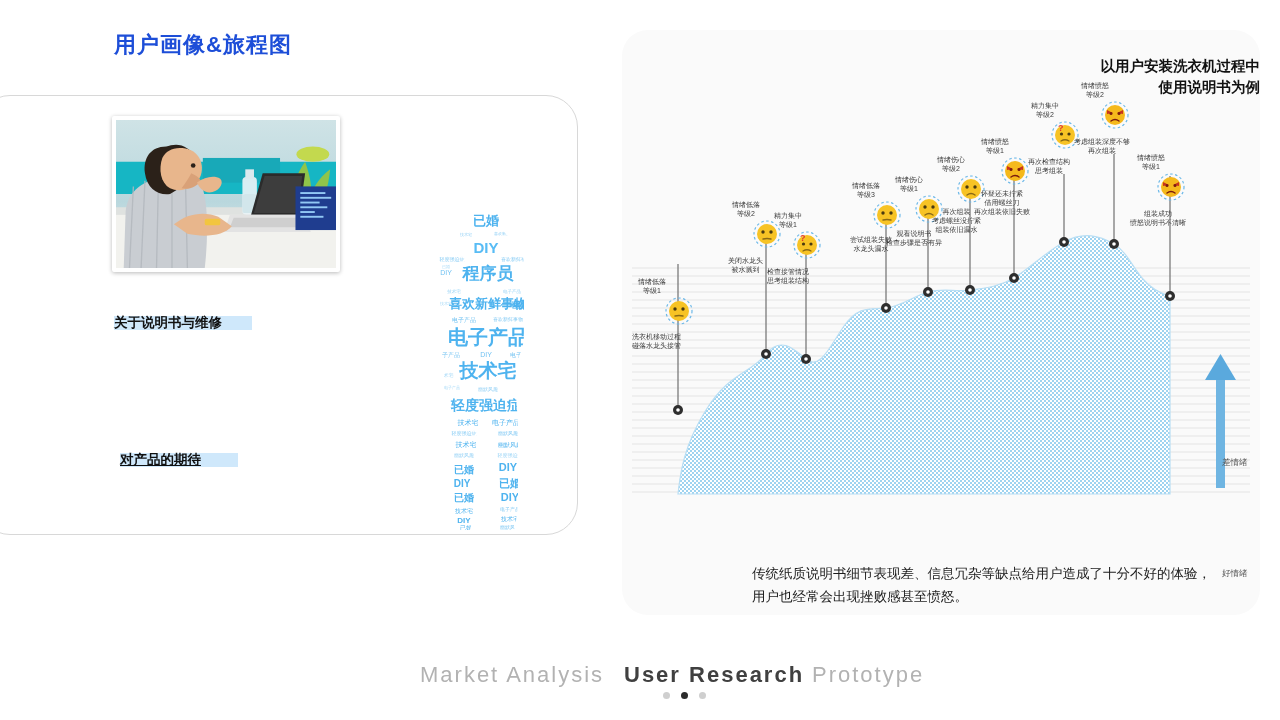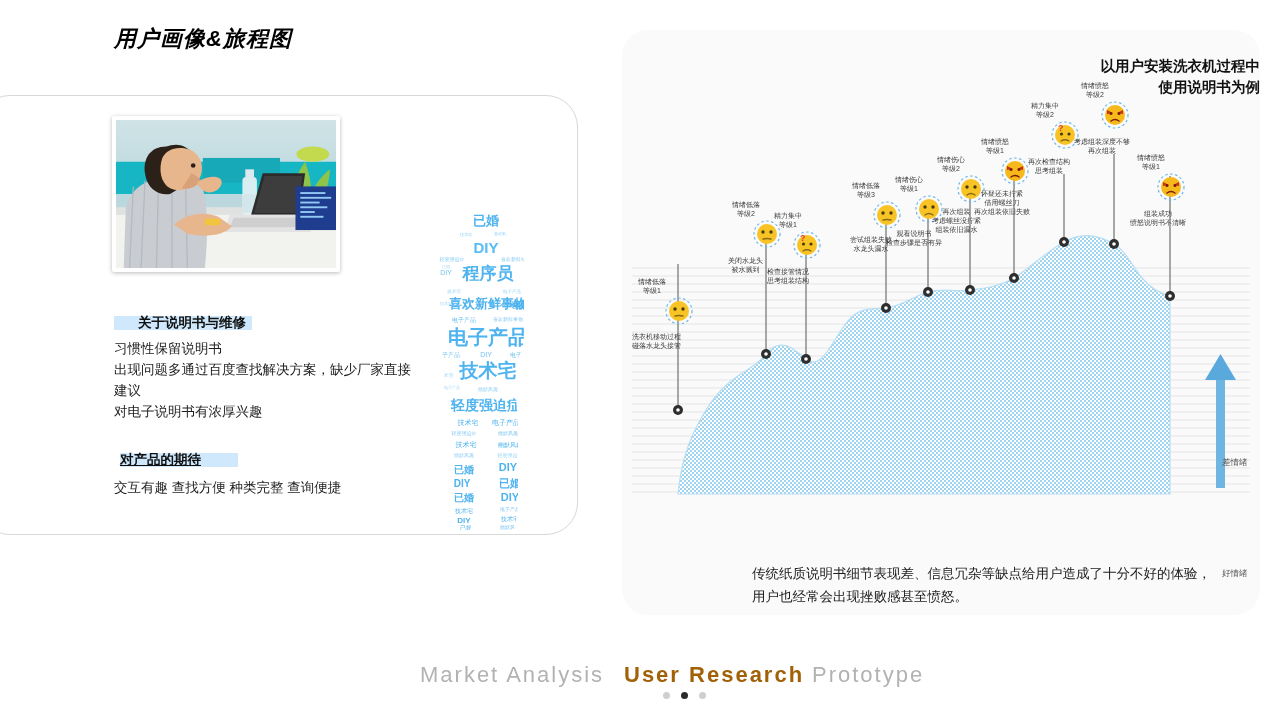--- a/index.html
+++ b/index.html
@@ -4,22 +4,22 @@
 <style>
   html,body{margin:0;padding:0;}
   body{
     width:1280px;height:720px;background:#ffffff;overflow:hidden;
     font-family:"Liberation Sans","DejaVu Sans",sans-serif;
     position:relative;
   }
   
   #left-panel{position:absolute;left:0;top:0;width:600px;height:660px;}
   #page-title{
-    position:absolute;left:114px;top:24px;
-    font-size:22px;font-weight:bold;color:#000000;letter-spacing:1px;font-style:italic;
+    position:absolute;left:114px;top:30px;
+    font-size:22px;font-weight:bold;color:#1d4ed8;letter-spacing:1px;
   }
   #profile-card{
     position:absolute;left:-22px;top:95px;width:600px;height:440px;
     border:1px solid #d8d8d8;border-radius:32px;background:#fff;
     box-sizing:border-box;
   }
   #persona-photo{
     position:absolute;left:112px;top:116px;width:228px;height:156px;
     background:#fff;border:4px solid #ffffff;box-shadow:0 1px 4px rgba(0,0,0,.28);
     box-sizing:border-box;overflow:hidden;border-radius:2px;
@@ -32,21 +32,21 @@
   .sec-head::after{
     content:"";position:absolute;left:0;top:3px;height:14px;width:138px;
     background:#cfe8fb;z-index:1;
   }
   .sec-head.short::after{width:118px;}
   .sec-head span{position:relative;z-index:3;}
   .body-text{
     position:absolute;font-size:13.5px;color:#1d1d1d;line-height:21px;
     width:300px;
   }
-  #head-manual{left:114px;top:313px;padding-left:24px;}
+  #head-manual{left:114px;top:313px;}
   #txt-manual{left:114px;top:338px;}
   #head-expect{left:120px;top:450px;text-decoration:underline;}
   #txt-expect{left:114px;top:477px;width:320px;}
 
   
   #wordcloud{position:absolute;left:430px;top:185px;width:120px;height:325px;margin-top:20px;}
   #wordcloud svg{display:block;}
 
   
   #right-panel{
@@ -83,21 +83,21 @@
   }
 
   
   #bottom-nav{
     position:absolute;left:0;top:662px;width:1280px;height:58px;
   }
   .nav-item{
     position:absolute;top:0;font-size:22px;letter-spacing:2px;font-weight:bold;
   }
   .nav-item.inactive{color:#b2b2b2;font-weight:normal;}
-  .nav-item.active{color:#a16207;}
+  .nav-item.active{color:#404040;}
   #nav-market{left:420px;}
   #nav-user{left:624px;}
   #nav-proto{left:812px;text-align:right;}
   #dots{position:absolute;left:663px;top:30px;width:60px;height:10px;}
   .dot{
     position:absolute;top:0;width:7px;height:7px;border-radius:50%;
     background:#cfcfcf;
   }
   .dot.active{background:#2b2b2b;}
 </style>
@@ -173,28 +173,24 @@
         <path d="M60 110 C74 98,92 96,106 102 L120 112 C112 122,92 124,74 120 Z" fill="#e8b68c"></path>
         <rect x="92" y="104" width="16" height="7" rx="2" fill="#f2c53f"></rect>
       </g>
       <rect x="0" y="0" width="228" height="156" fill="none"></rect>
     </svg>
   </div>
 
   <div class="sec-head" id="head-manual">
     <span>关于说明书与维修</span>
   </div>
-  <div class="body-text" id="txt-manual" style="white-space:pre-wrap;">习惯性保留说明书
-出现问题多通过百度查找解决方案，缺少厂家直接建议
-对电子说明书有浓厚兴趣</div>
 
   <div class="sec-head short" id="head-expect">
     <span>对产品的期待</span>
   </div>
-  <div class="body-text" id="txt-expect">交互有趣  查找方便  种类完整  查询便捷</div>
 
   <div id="wordcloud">
     <svg viewBox="0 0 120 325" width="120" height="325" aria-hidden="true">
       <defs>
         <clipPath id="bodyclip">
           <path d="M44 2 C34 2,30 10,30 18 C30 26,26 30,20 34 C12 40,8 50,8 62
                    L8 128 C8 142,12 150,14 158 L14 186
                    C14 198,12 210,12 224 L12 300 C12 312,14 320,16 325
                    L40 325 C42 318,44 306,44 296 L46 240
                    L52 240 L54 296 C54 308,56 318,58 325

